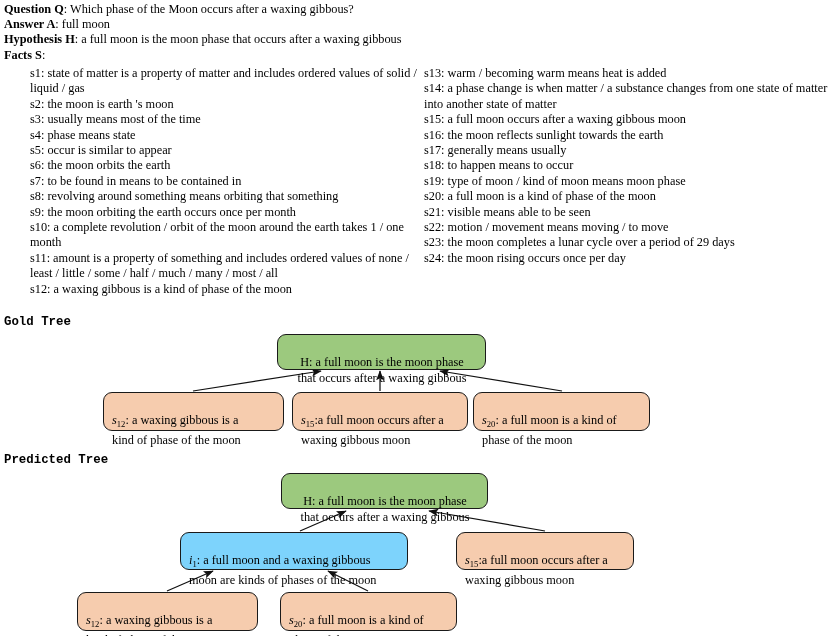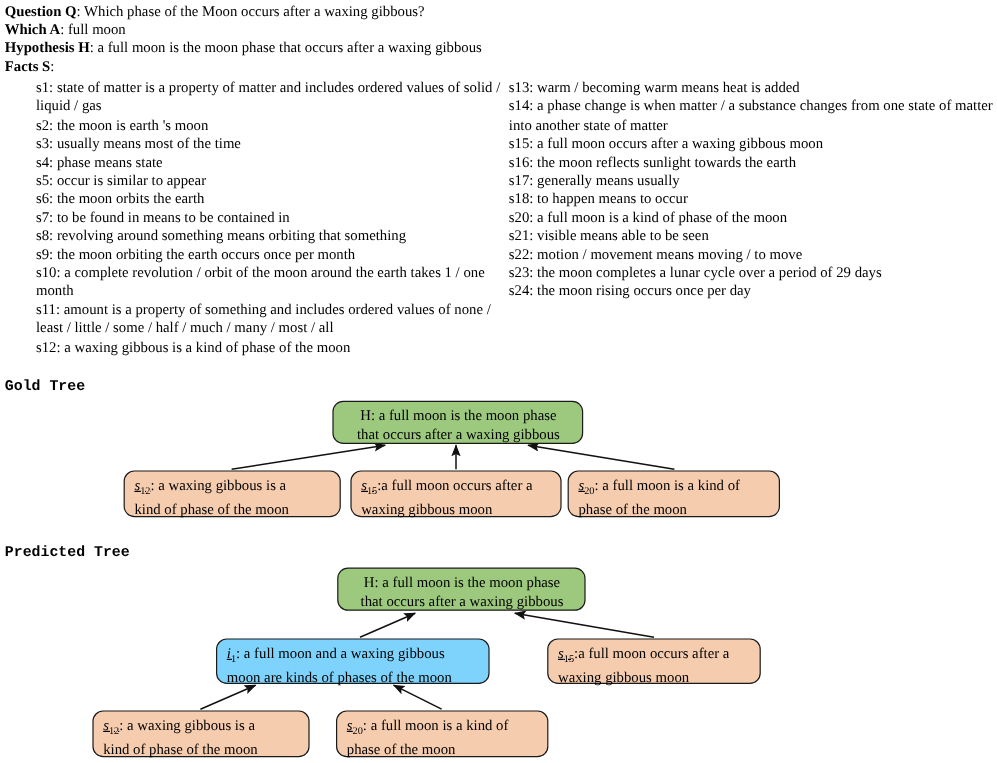--- a/index.html
+++ b/index.html
@@ -30,41 +30,41 @@
 
   
   .tree{position:absolute;left:0;top:0;width:831px;height:636px;pointer-events:none;}
 
   
   .node{
     position:absolute;
     box-sizing:border-box;
     border:1px solid #1a1a1a;
     border-radius:9px;
-    padding:4px 7px 4px 8px;
+    padding:20px 7px 4px 8px;
     line-height:15.6px;
     font-size:12.3px;
     background:#fff;
   }
   .node.green{background:#9CC97E;}
   .node.orange{background:#F6CCAE;}
   .node.blue{background:#7dd3fc;}
   .node .t{display:block;}
   .node.center{text-align:center;}
-  .sub{font-style:italic;text-decoration:underline;}
+  .sub{font-style:italic;}
   .sub sub{font-style:normal;font-size:8.6px;}
 </style>
 </head>
 <body>
 
 <div class="page">
 
   <div class="hdr">
     <div class="line"><b>Question Q</b><span>: Which phase of the Moon occurs after a waxing gibbous?</span></div>
-    <div class="line"><b>Which A</b><span>: full moon</span></div>
+    <div class="line"><b>Answer A</b><span>: full moon</span></div>
     <div class="line"><b>Hypothesis H</b><span>: a full moon is the moon phase that occurs after a waxing gibbous</span></div>
     <div class="line"><b>Facts S</b><span>:</span></div>
   </div>
 
   <div class="facts">
     <div class="col col-l">
       <div class="fact">s1: state of matter is a property of matter and includes ordered values of solid / liquid / gas</div>
       <div class="fact">s2: the moon is earth 's moon</div>
       <div class="fact">s3: usually means most of the time</div>
       <div class="fact">s4: phase means state</div>
@@ -77,20 +77,21 @@
       <div class="fact">s11: amount is a property of something and includes ordered values of none / least / little / some / half / much / many / most / all</div>
       <div class="fact">s12: a waxing gibbous is a kind of phase of the moon</div>
     </div>
     <div class="col col-r">
       <div class="fact">s13: warm / becoming warm means heat is added</div>
       <div class="fact">s14: a phase change is when matter / a substance changes from one state of matter into another state of matter</div>
       <div class="fact">s15: a full moon occurs after a waxing gibbous moon</div>
       <div class="fact">s16: the moon reflects sunlight towards the earth</div>
       <div class="fact">s17: generally means usually</div>
       <div class="fact">s18: to happen means to occur</div>
+      <div class="fact">s19: type of moon / kind of moon means moon phase</div>
       <div class="fact">s20: a full moon is a kind of phase of the moon</div>
       <div class="fact">s21: visible means able to be seen</div>
       <div class="fact">s22: motion / movement means moving / to move</div>
       <div class="fact">s23: the moon completes a lunar cycle over a period of 29 days</div>
       <div class="fact">s24: the moon rising occurs once per day</div>
     </div>
   </div>
 
   <div class="sec-title" id="gold-title">Gold Tree</div>
   <div class="sec-title" id="pred-title">Predicted Tree</div>

